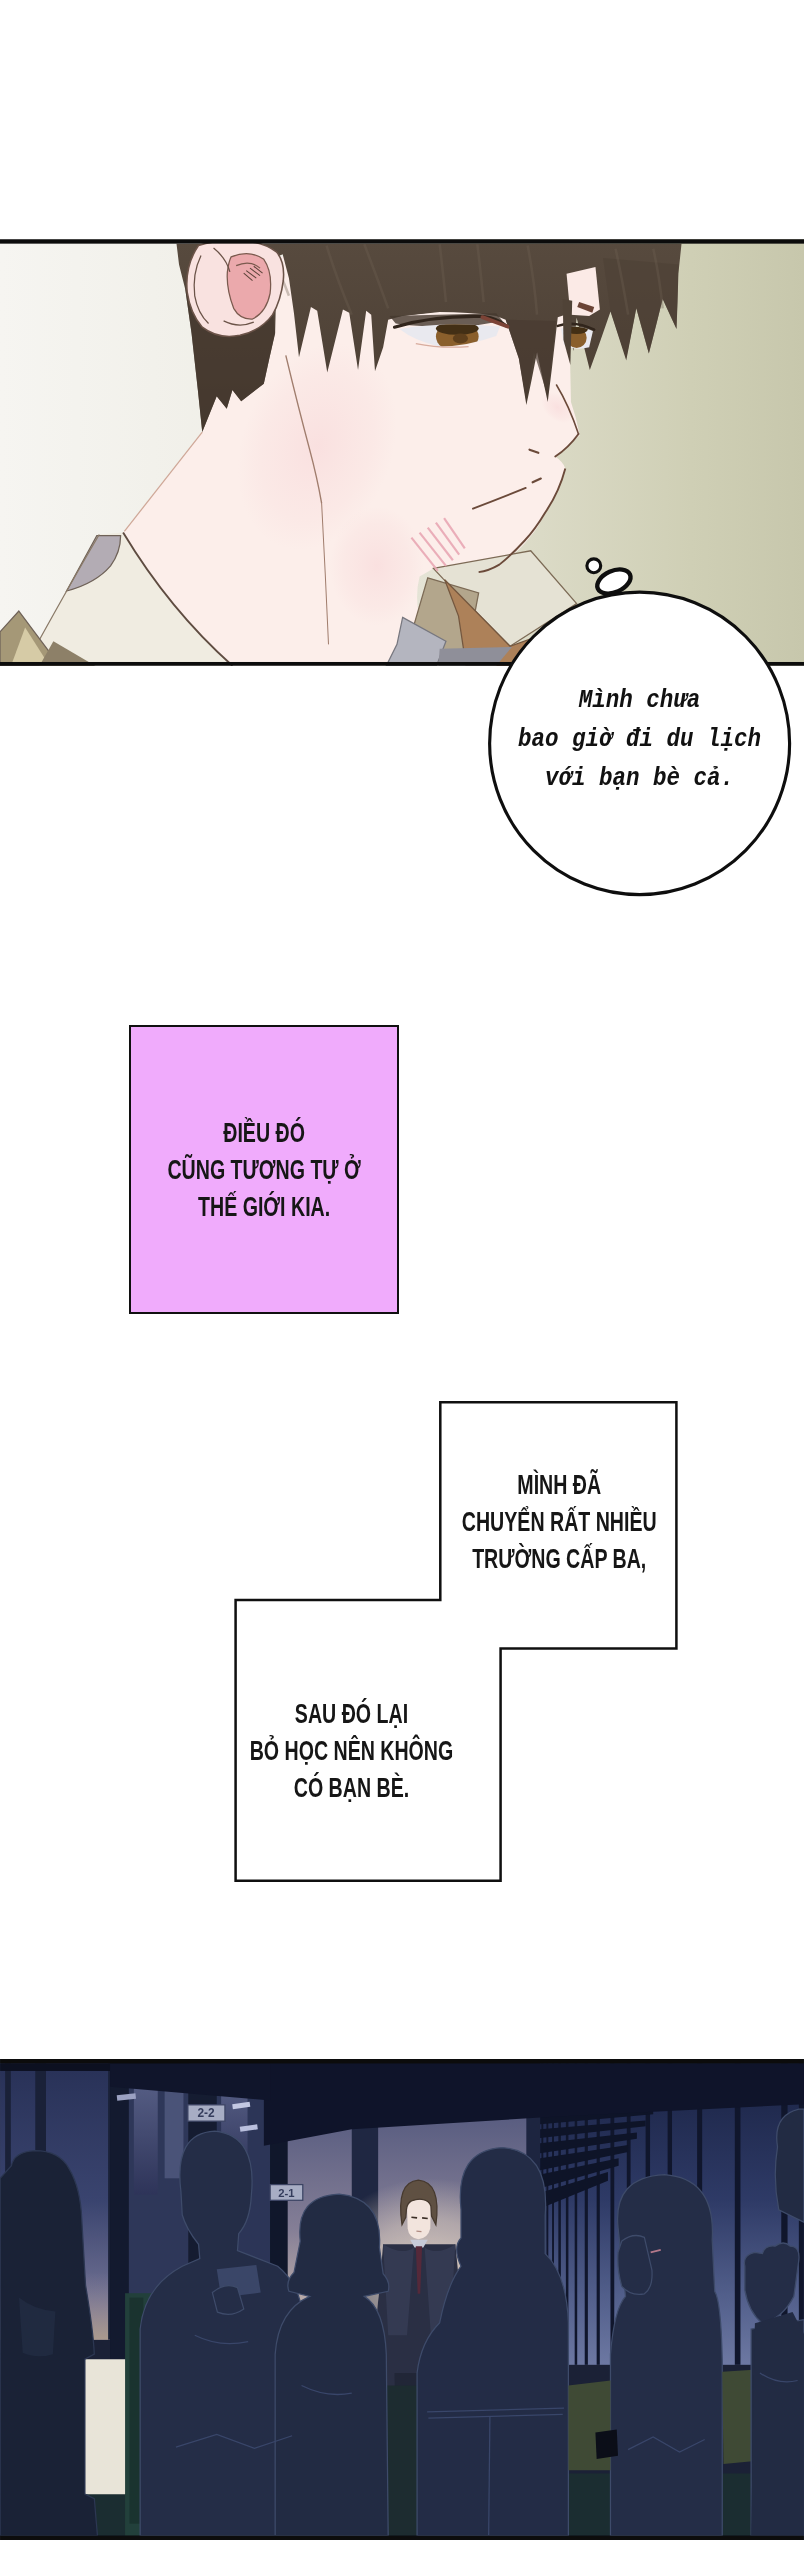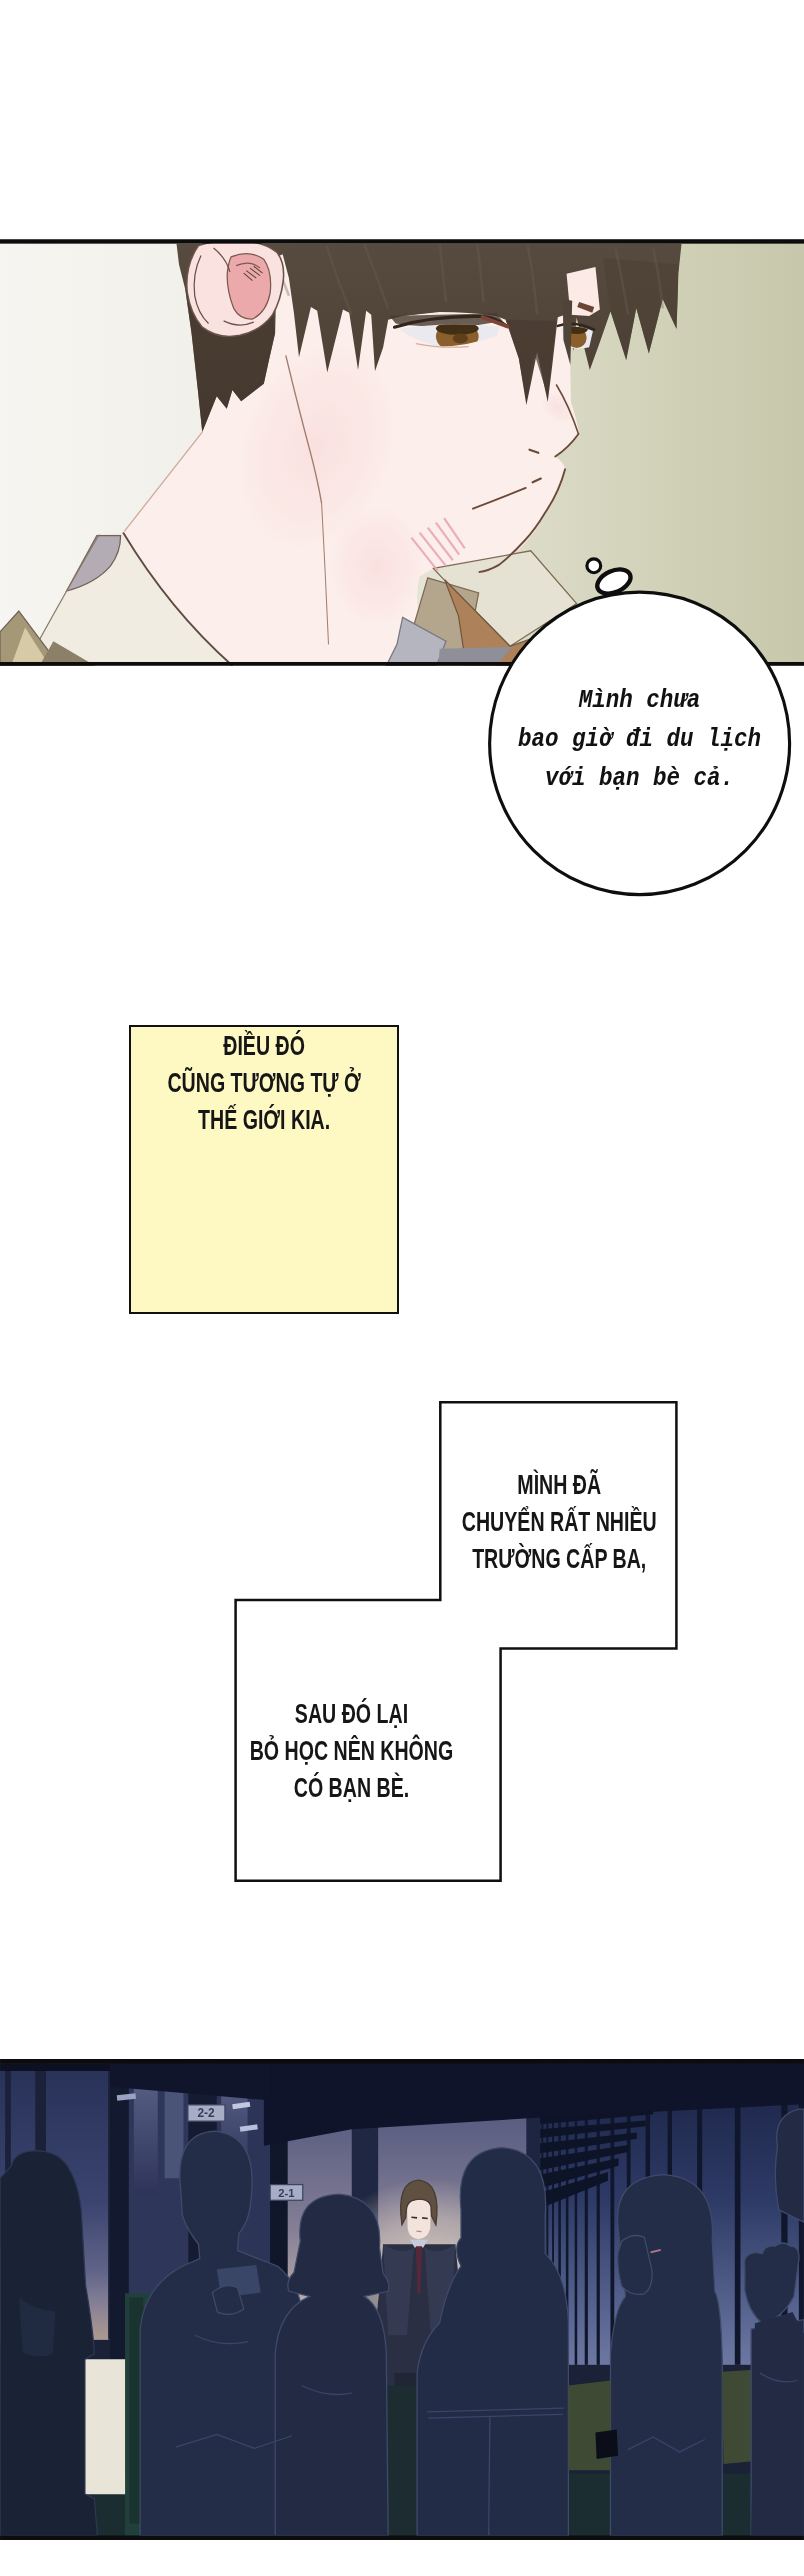--- a/index.html
+++ b/index.html
@@ -161,21 +161,21 @@
   <ellipse cx="216" cy="55" rx="28" ry="17" transform="rotate(-24 216 55)" fill="#ffffff" stroke="#0e0e0e" stroke-width="7"></ellipse>
   <circle cx="184" cy="30" r="11" fill="#ffffff" stroke="#0e0e0e" stroke-width="5"></circle>
 
   <ellipse cx="257" cy="313" rx="239" ry="241" fill="#ffffff" stroke="#0e0e0e" stroke-width="5"></ellipse>
 </svg>
 
 <div class="abs" style="left:501px;top:681px;width:277px;font-family:Liberation Mono, monospace;">
     <div class="bubtext">Mình chưa<br>bao giờ đi du lịch<br>với bạn bè cả.</div>
   </div>
 
-<div class="abs" style="left:129px;top:1025px;width:266px;height:285px;background:#fef9c3;border:2.5px solid #101010;display:flex;align-items:flex-start;justify-content:center;">
+<div class="abs" style="left:129px;top:1025px;width:266px;height:285px;background:#f0abfc;border:2.5px solid #101010;display:flex;align-items:center;justify-content:center;">
   <div class="boxtext">ĐIỀU ĐÓ<br>CŨNG TƯƠNG TỰ Ở<br>THẾ GIỚI KIA.</div>
 </div>
 
 <svg class="abs" style="left:234px;top:1401px;" width="444" height="481" viewBox="0 0 706 766">
   <path d="M328,2 L704,2 L704,394 L424,394 L424,764 L2,764 L2,317 L328,317 Z" fill="#ffffff" stroke="#101010" stroke-width="4"></path>
 </svg>
 
 <div class="abs" style="left:440px;top:1466px;width:238px;display:flex;justify-content:center;">
     <div class="boxtext">MÌNH ĐÃ<br>CHUYỂN RẤT NHIỀU<br>TRƯỜNG CẤP BA,</div>
   </div>

